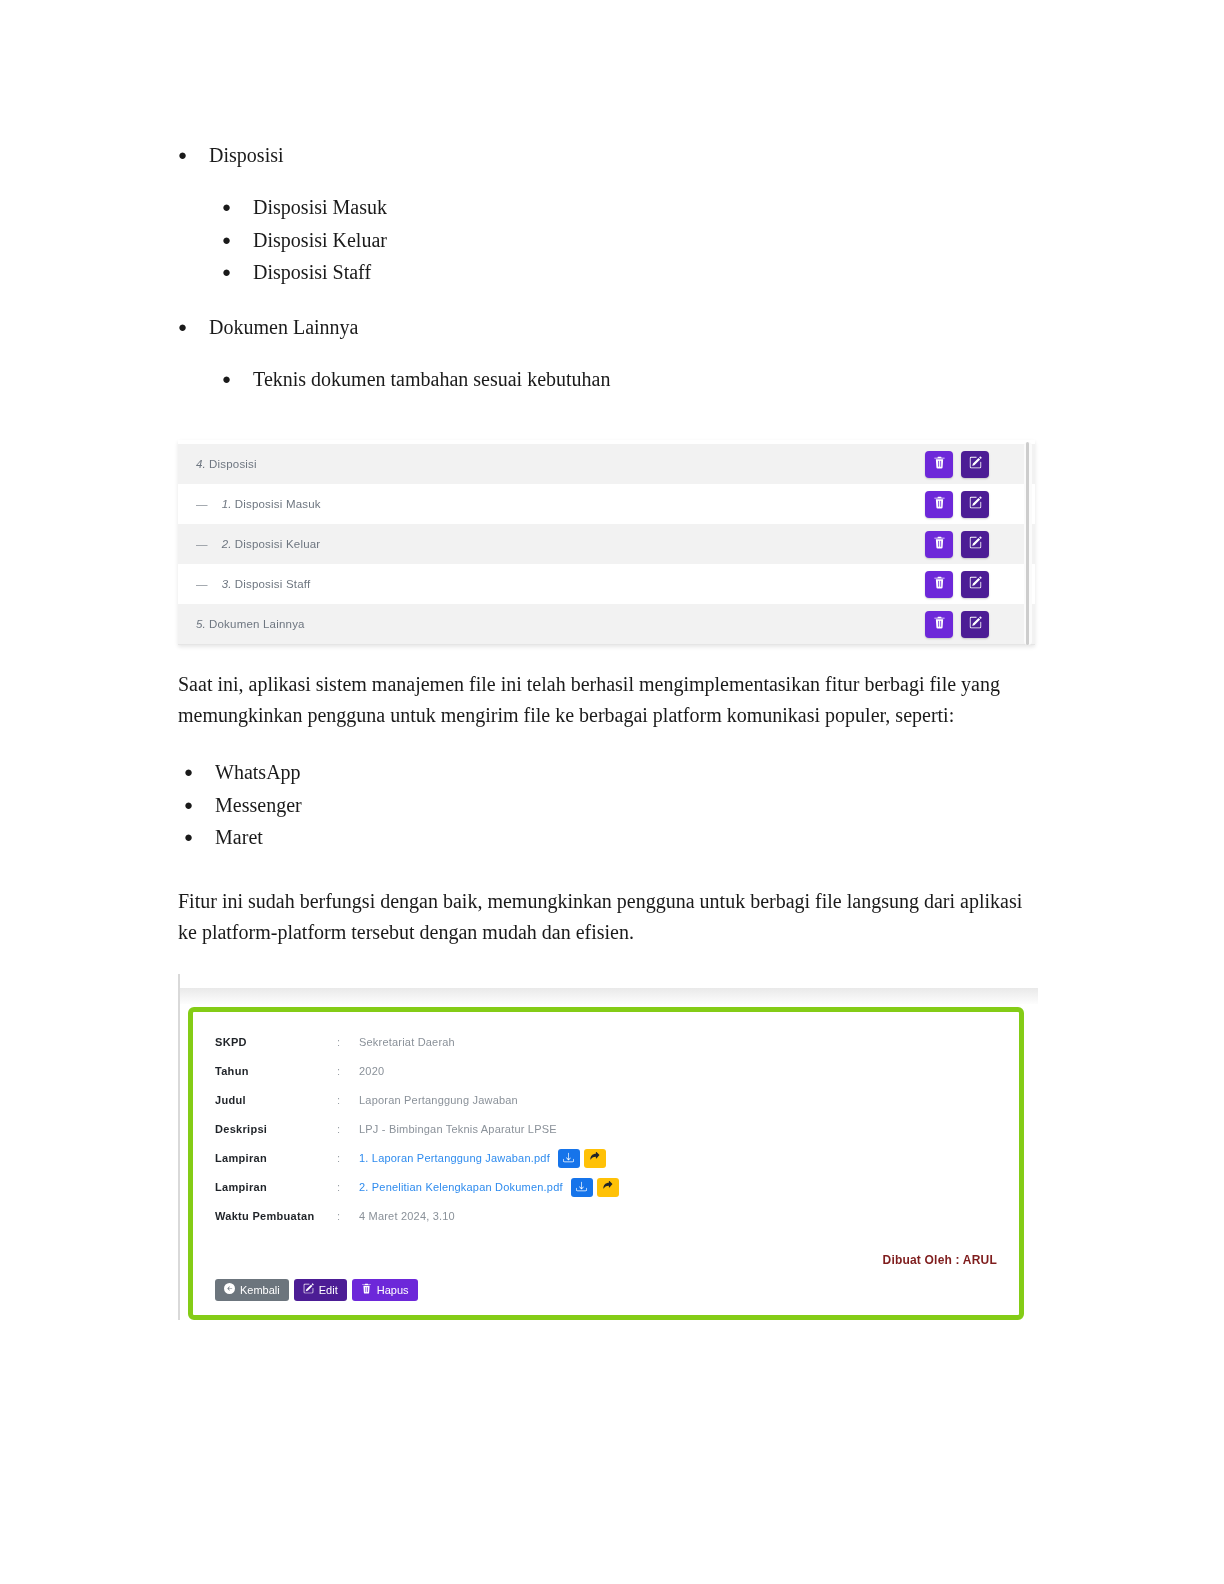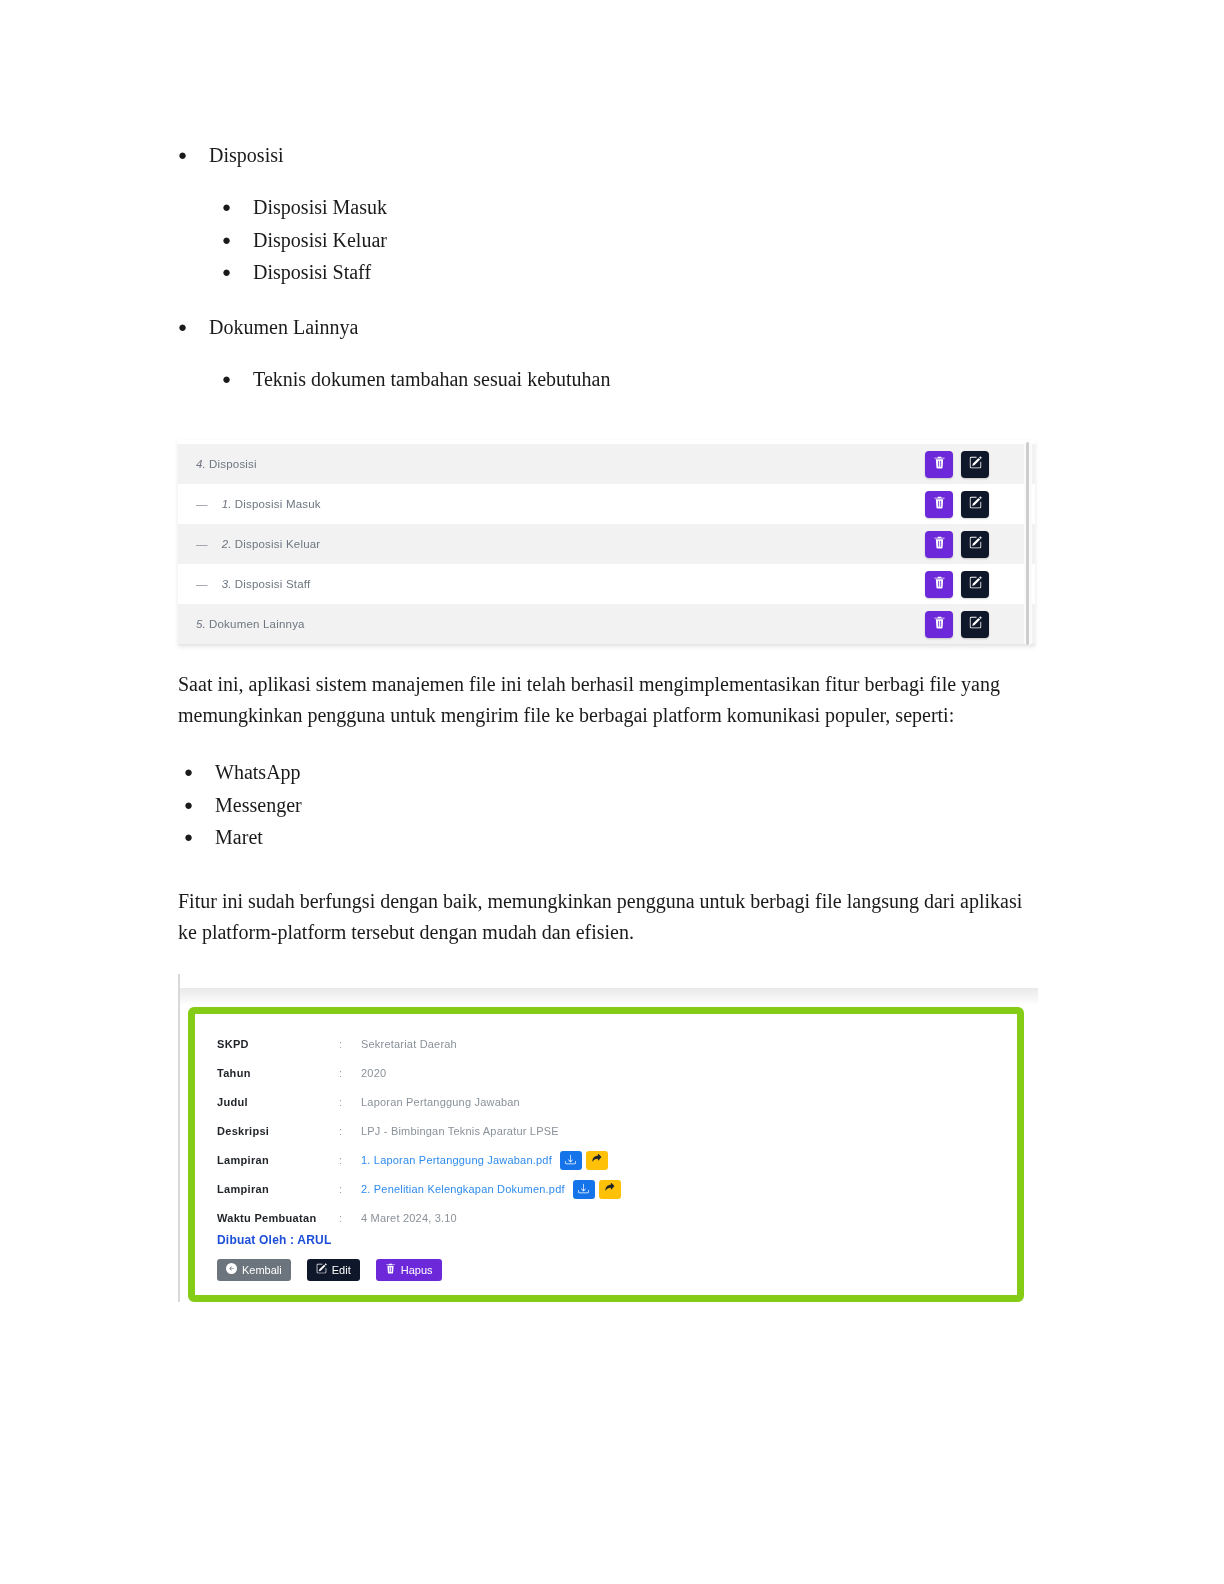--- a/index.html
+++ b/index.html
@@ -39,21 +39,21 @@
   .t-row .dash { color:#8a9199; margin-right:14px; font-style:normal; }
   .t-row .num { font-style:italic; margin-right:3px; }
   .t-row .spacer { flex:1; }
   .icon-btn {
     width:28px; height:27px; border:none; border-radius:4px;
     display:inline-flex; align-items:center; justify-content:center;
     cursor:pointer; box-shadow:0 1px 2px rgba(0,0,0,.18);
   }
   .icon-btn + .icon-btn { margin-left:8px; }
   .btn-red { background:#6d28d9; }
-  .btn-green { background:#0f172a;text-align:center; }
+  .btn-green { background:#4c1d95;text-align:center; }
   .icon-btn svg { width:13px; height:13px; fill:#ffffff; }
   .vscroll {
     position:absolute; top:2px; right:3px; width:8px; height:203px;
     background:#fbfbfb; border-radius:4px;
   }
   .vscroll .thumb {
     position:absolute; top:0; left:2px; width:3px; height:100%;
     background:#cdcdcd; border-radius:2px;
   }
 
@@ -71,43 +71,43 @@
     margin-top:26px; width:860px; position:relative;
     border-left:2px solid #d9d9d9; min-height:308px;
     padding-top:14px;
   }
   .shot2-band {
     height:16px; width:100%;
     background:linear-gradient(#e9e9e9, #fdfdfd);
   }
   .detail-card {
     margin:3px 14px 0 8px; background:#ffffff;
-    border:7px solid #84cc16; border-radius:6px;
+    border:5px solid #84cc16; border-radius:6px;
     padding:16px 22px 14px 22px;
     font-family:"Liberation Sans", sans-serif;
   }
   .f-row { display:flex; align-items:center; height:29px; }
   .f-label { width:122px; font-size:11px; font-weight:bold; color:#1f2328; letter-spacing:.3px; }
   .f-colon { width:22px; font-size:11px; color:#9aa0a6; }
   .f-value { font-size:11px; color:#8a9199; letter-spacing:.2px; }
   .f-link { font-size:11px; color:#2e8bee; text-decoration:none; letter-spacing:.2px; cursor:pointer; }
   .mini-btn {
     width:22px; height:19px; border:none; border-radius:3px;
     display:inline-flex; align-items:center; justify-content:center; cursor:pointer;
   }
   .mini-btn svg { width:11px; height:11px; }
   .btn-blue { background:#1674ea; margin-left:8px; }
   .btn-blue svg { fill:#ffffff; }
   .btn-yellow { background:#ffc107; margin-left:4px; }
   .btn-yellow svg { fill:#212529; }
   .author-line {
-    text-align:left; font-size:12px; font-weight:bold; color:#1d4ed8;
-    margin-top:0; letter-spacing:.2px;
-  }
-  .card-actions { margin-top:12px; display:flex; gap:16px; }
+    text-align:right; font-size:12px; font-weight:bold; color:#7f1d1d;
+    margin-top:22px; letter-spacing:.2px;
+  }
+  .card-actions { margin-top:12px; display:flex; gap:5px; }
   .action-btn {
     height:22px; padding:0 9px; border:none; border-radius:3px;
     display:inline-flex; align-items:center; gap:5px;
     font-family:"Liberation Sans", sans-serif; font-size:11px; color:#ffffff;
     cursor:pointer;
   }
   .action-btn svg { width:11px; height:11px; fill:#ffffff; }
   .btn-gray { background:#6c757d; }
 </style>
 </head>

